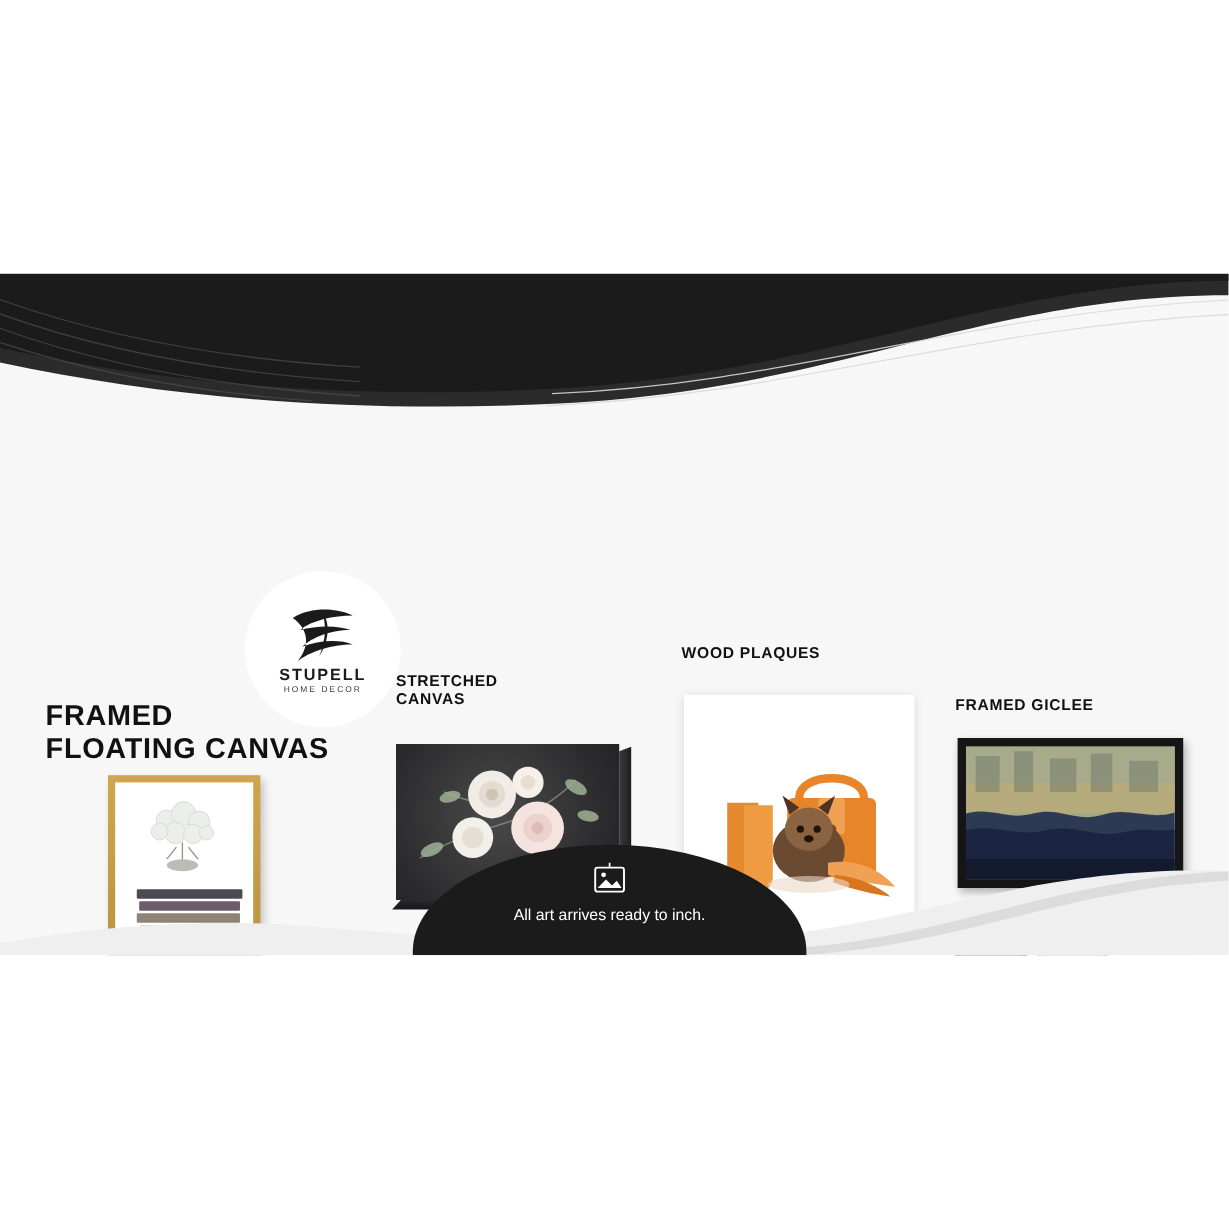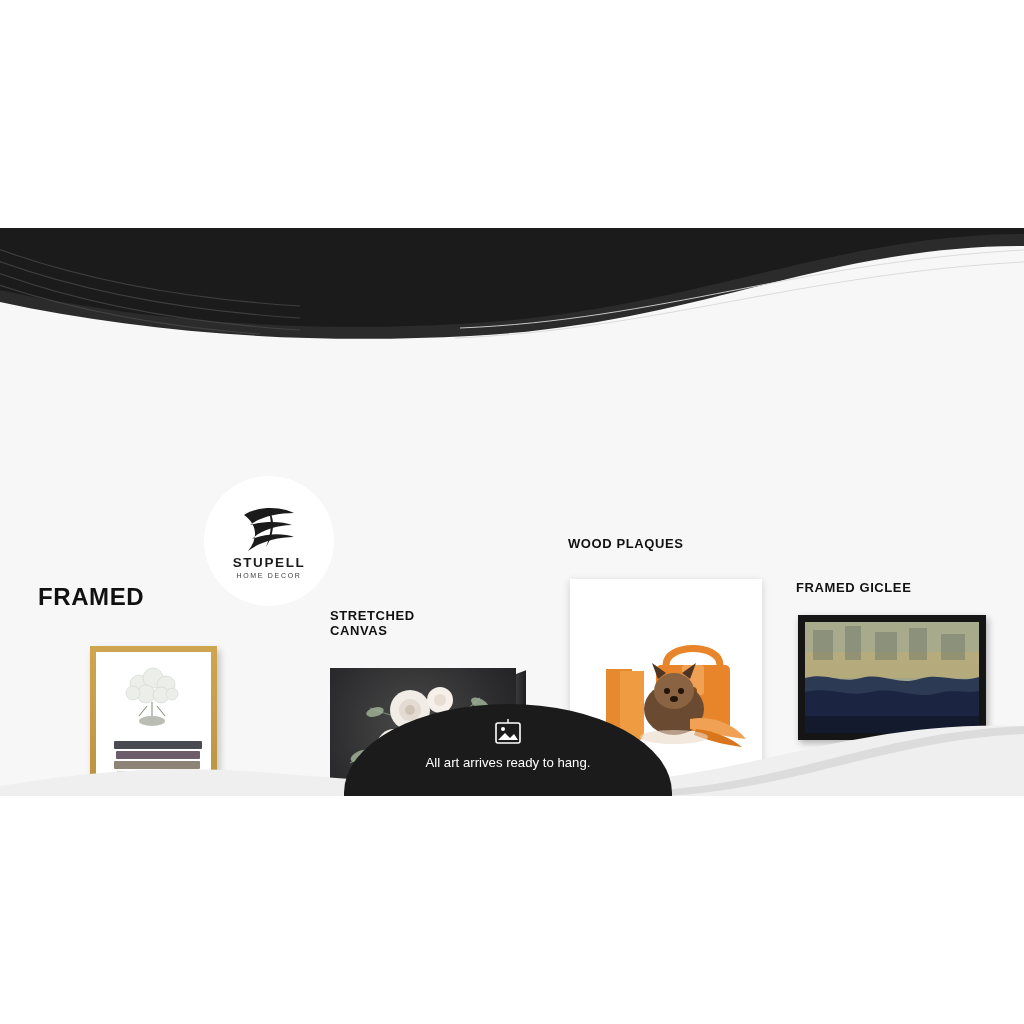--- a/index.html
+++ b/index.html
@@ -133,21 +133,21 @@
   .paris-label {
     position: absolute;
     left: 20px;
     bottom: 18px;
     font-size: 5px;
     letter-spacing: 1px;
     color: #4a3b2c;
   }
 
   
-  #col2 { left: 330px; top: 332px; width: 205px; margin-top: 48px; }
+  #col2 { left: 330px; top: 332px; width: 205px; }
   .c2-art {
     position: absolute;
     left: 0px;
     top: 60px;
     width: 196px;
     height: 138px;
   }
   .c2-canvas {
     position: absolute;
     left: 0; top: 0;
@@ -294,20 +294,21 @@
         <path d="M6,12 C22,2 44,4 56,10 C40,10 22,14 12,22 C26,18 44,18 54,22 C38,22 22,28 14,36 C28,30 46,30 56,34 C38,34 20,40 10,48 C20,36 20,22 6,12 Z" fill="#1b1b1b"></path>
         <path d="M30,6 C34,16 34,30 28,44 C36,32 38,16 30,6 Z" fill="#1b1b1b"></path>
       </svg>
       <div class="logo-name">STUPELL</div>
       <div class="logo-sub">HOME DECOR</div>
     </div>
 
     <div class="col" id="col1">
       <div class="col-title">
         <span>FRAMED</span><br>
+        <span>FLOATING CANVAS</span>
       </div>
 
       <div class="c1-art">
         <div class="c1-art-inner">
           <svg class="bouquet" viewBox="0 0 74 68" xmlns="http://www.w3.org/2000/svg">
             <g fill="#eceee9" stroke="#cfd3cc" stroke-width="0.6">
               <circle cx="22" cy="20" r="9"></circle>
                 <circle cx="36" cy="14" r="10"></circle>
               <circle cx="49" cy="21" r="9"></circle>
                 <circle cx="29" cy="30" r="9"></circle>
@@ -457,17 +458,17 @@
       <path d="M660,104 C790,96 880,46 1024,40 L1024,48 C890,54 800,102 668,110 Z" fill="#dcdcdc"></path>
     </svg>
 
     <div class="bottom-banner">
       <svg class="banner-icon" viewBox="0 0 36 30" xmlns="http://www.w3.org/2000/svg">
         <path d="M18,1 L18,5" stroke="#ffffff" stroke-width="1.4"></path>
         <rect x="6" y="5" width="24" height="20" rx="2" fill="none" stroke="#ffffff" stroke-width="1.6"></rect>
         <circle cx="13" cy="11" r="2" fill="#ffffff"></circle>
         <path d="M8,22 L15,15 L20,20 L24,16 L28,22 Z" fill="#ffffff"></path>
       </svg>
-      <div class="banner-text">All art arrives ready to hang.</div>
+      <div class="banner-text">All art arrives ready to inch.</div>
     </div>
 
   </div>
 </div>
 
 </body></html>

